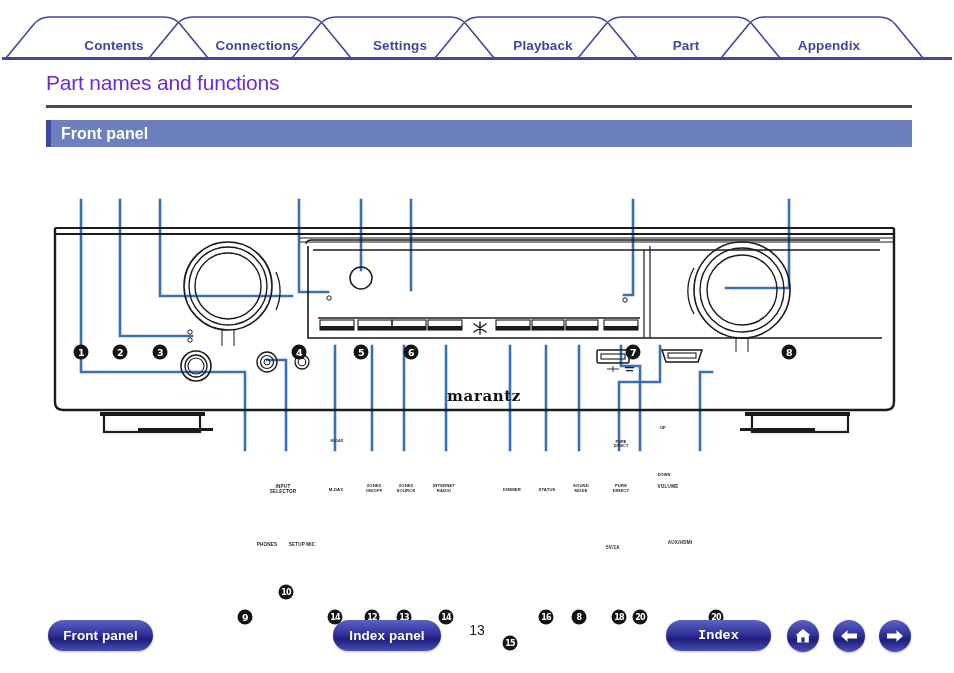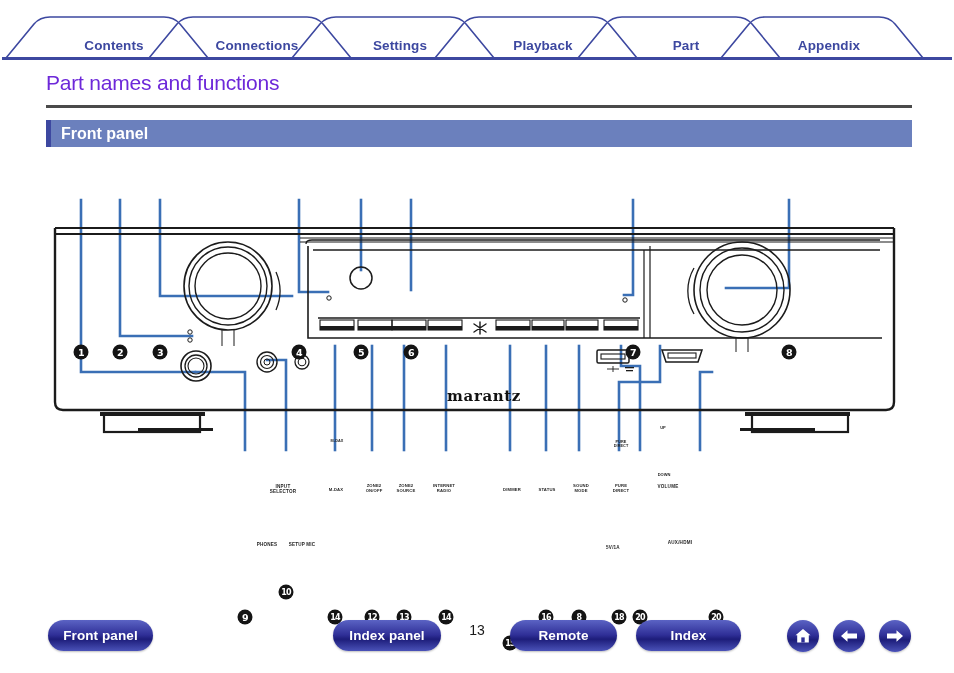--- a/index.html
+++ b/index.html
@@ -412,22 +412,21 @@
     <div class="callout-num wide" style="left:619px; top:457px;">18</div>
     <div class="callout-num wide" style="left:640px; top:457px;">20</div>
     <div class="callout-num wide" style="left:700px; top:457px;margin-left:16px;">20</div>
   </div>
 
   <div id="bottomnav"></div>
 
   <div class="nav-pill" style="left:48px;  width:105px;">Front panel</div>
   <div class="nav-pill" style="left:333px; width:108px;">Index panel</div>
   <div id="page-number">13</div>
-  <div class="nav-pill" style="left:510px; width:107px;">Remote</div>
-  <div class="nav-pill" style="left:636px; width:105px;">Index</div>
+  <div class="nav-pill" style="left:666px; width:105px;font-family:Liberation Mono, monospace;">Index</div>
 
   <div class="nav-icon" style="left:787px;">
     <svg width="20" height="20" viewBox="0 0 20 20">
       <path d="M10 3 L2.5 9.2 L4.2 9.2 L4.2 16.5 L15.8 16.5 L15.8 9.2 L17.5 9.2 Z" fill="#ffffff"></path>
       <rect x="8.3" y="11.4" width="3.4" height="5.1" fill="#2f2f97"></rect>
     </svg>
   </div>
   <div class="nav-icon" style="left:833px;">
     <svg width="22" height="18" viewBox="0 0 22 18">
       <path d="M3 9 L9.5 3.2 L9.5 6.6 L19 6.6 L19 11.4 L9.5 11.4 L9.5 14.8 Z" fill="#ffffff"></path>

